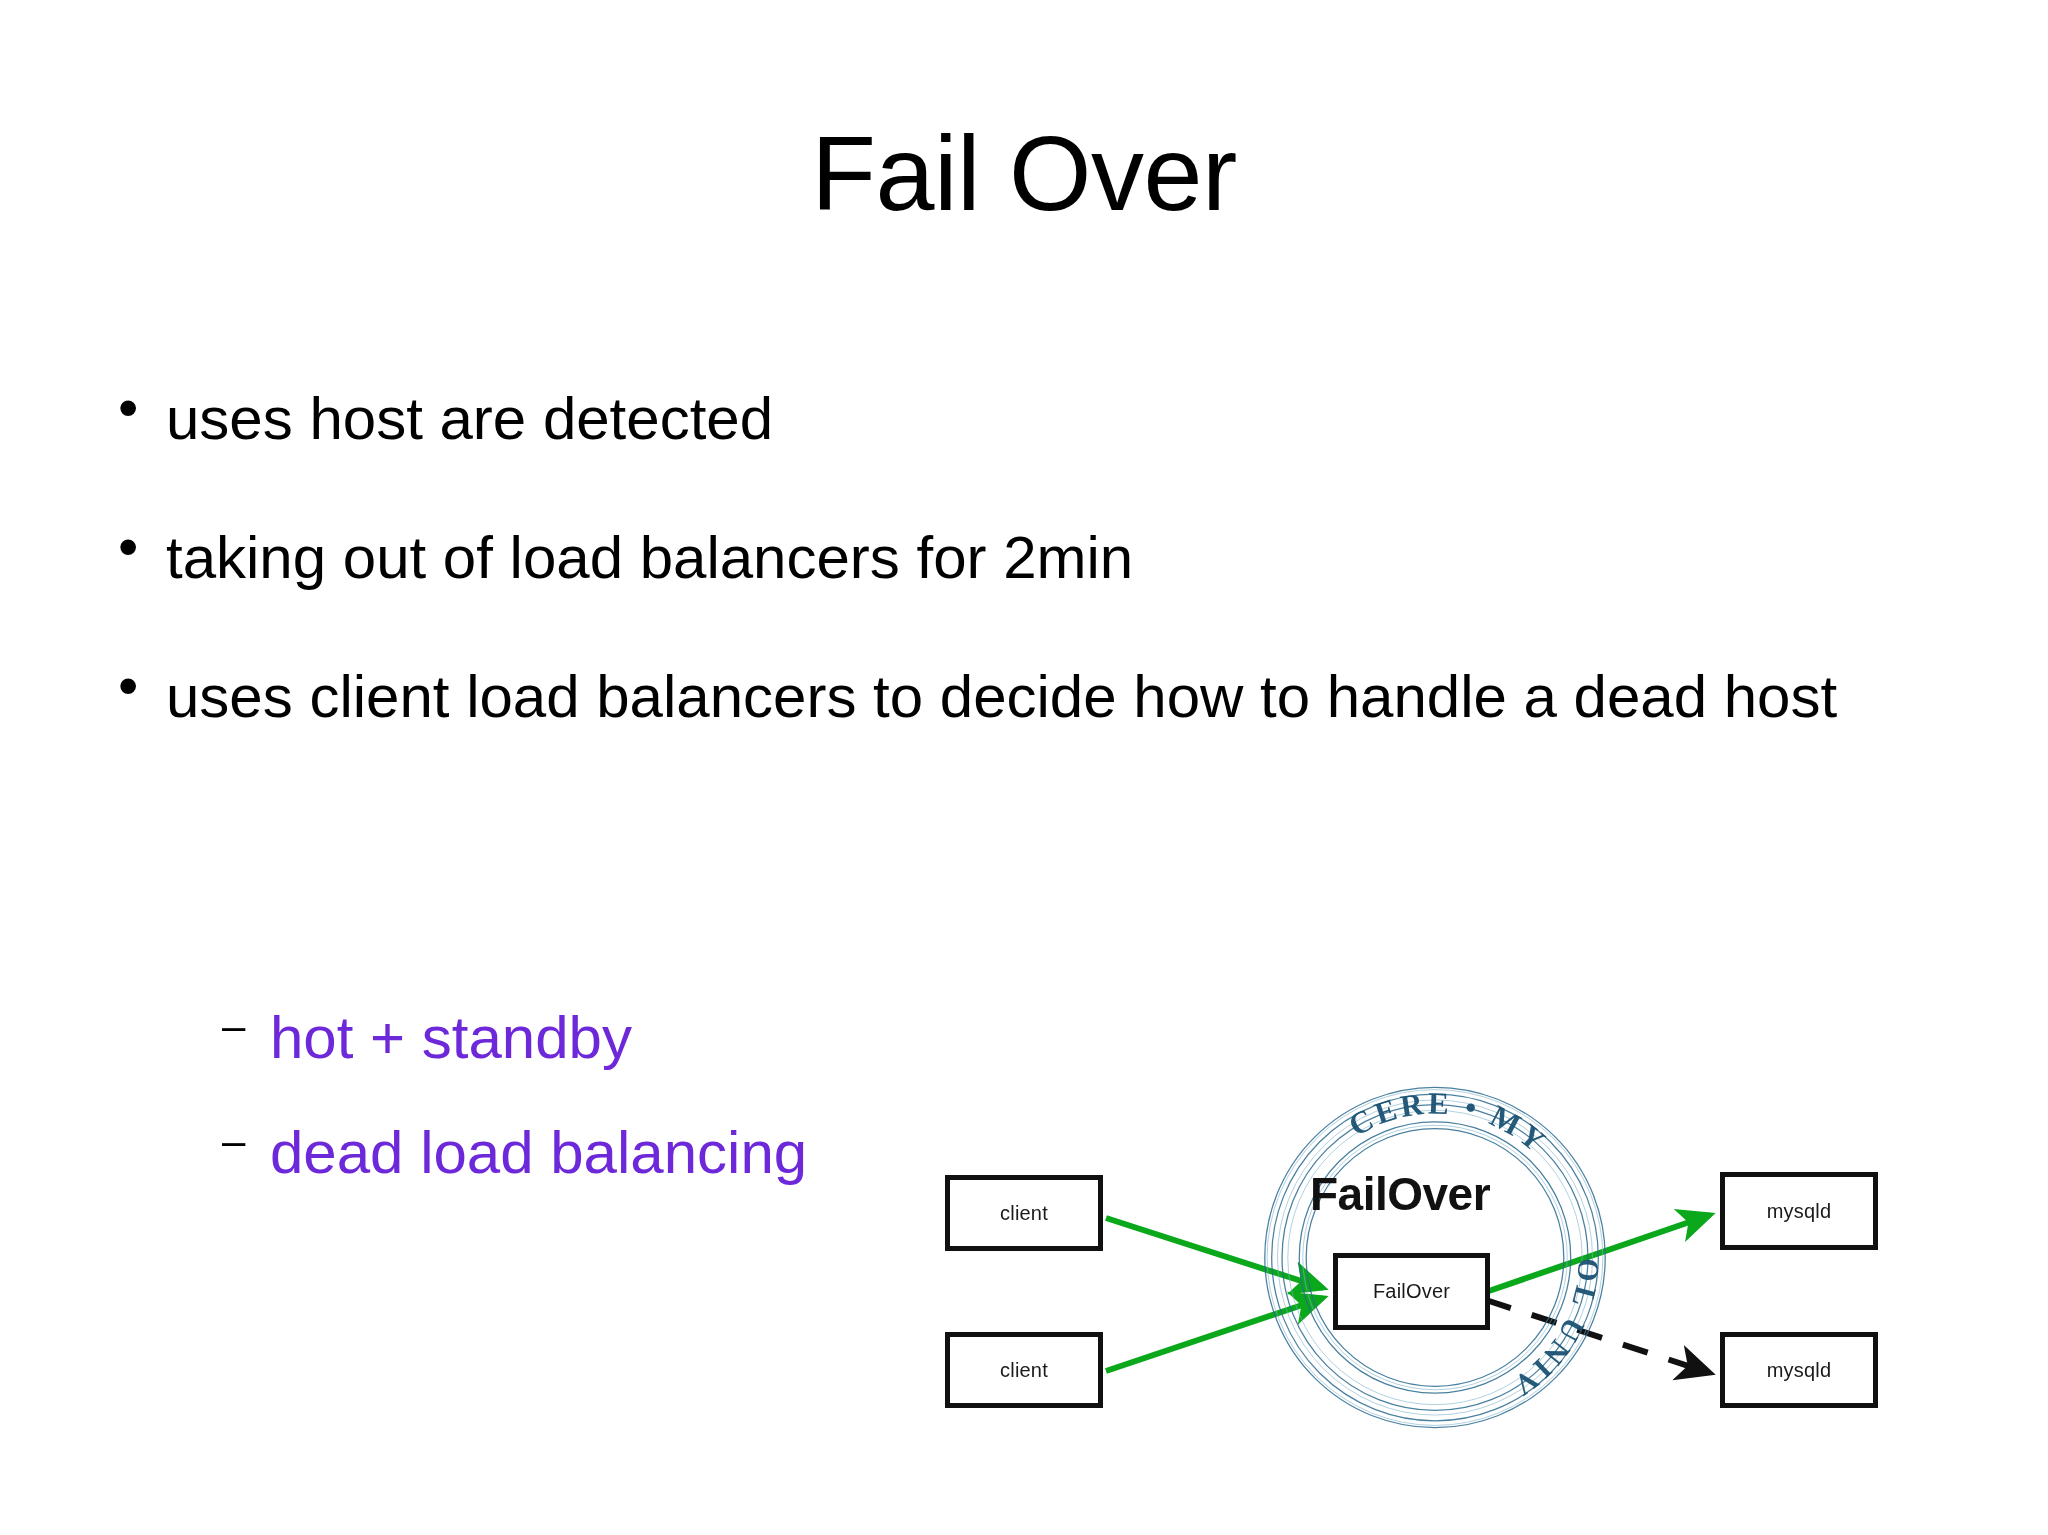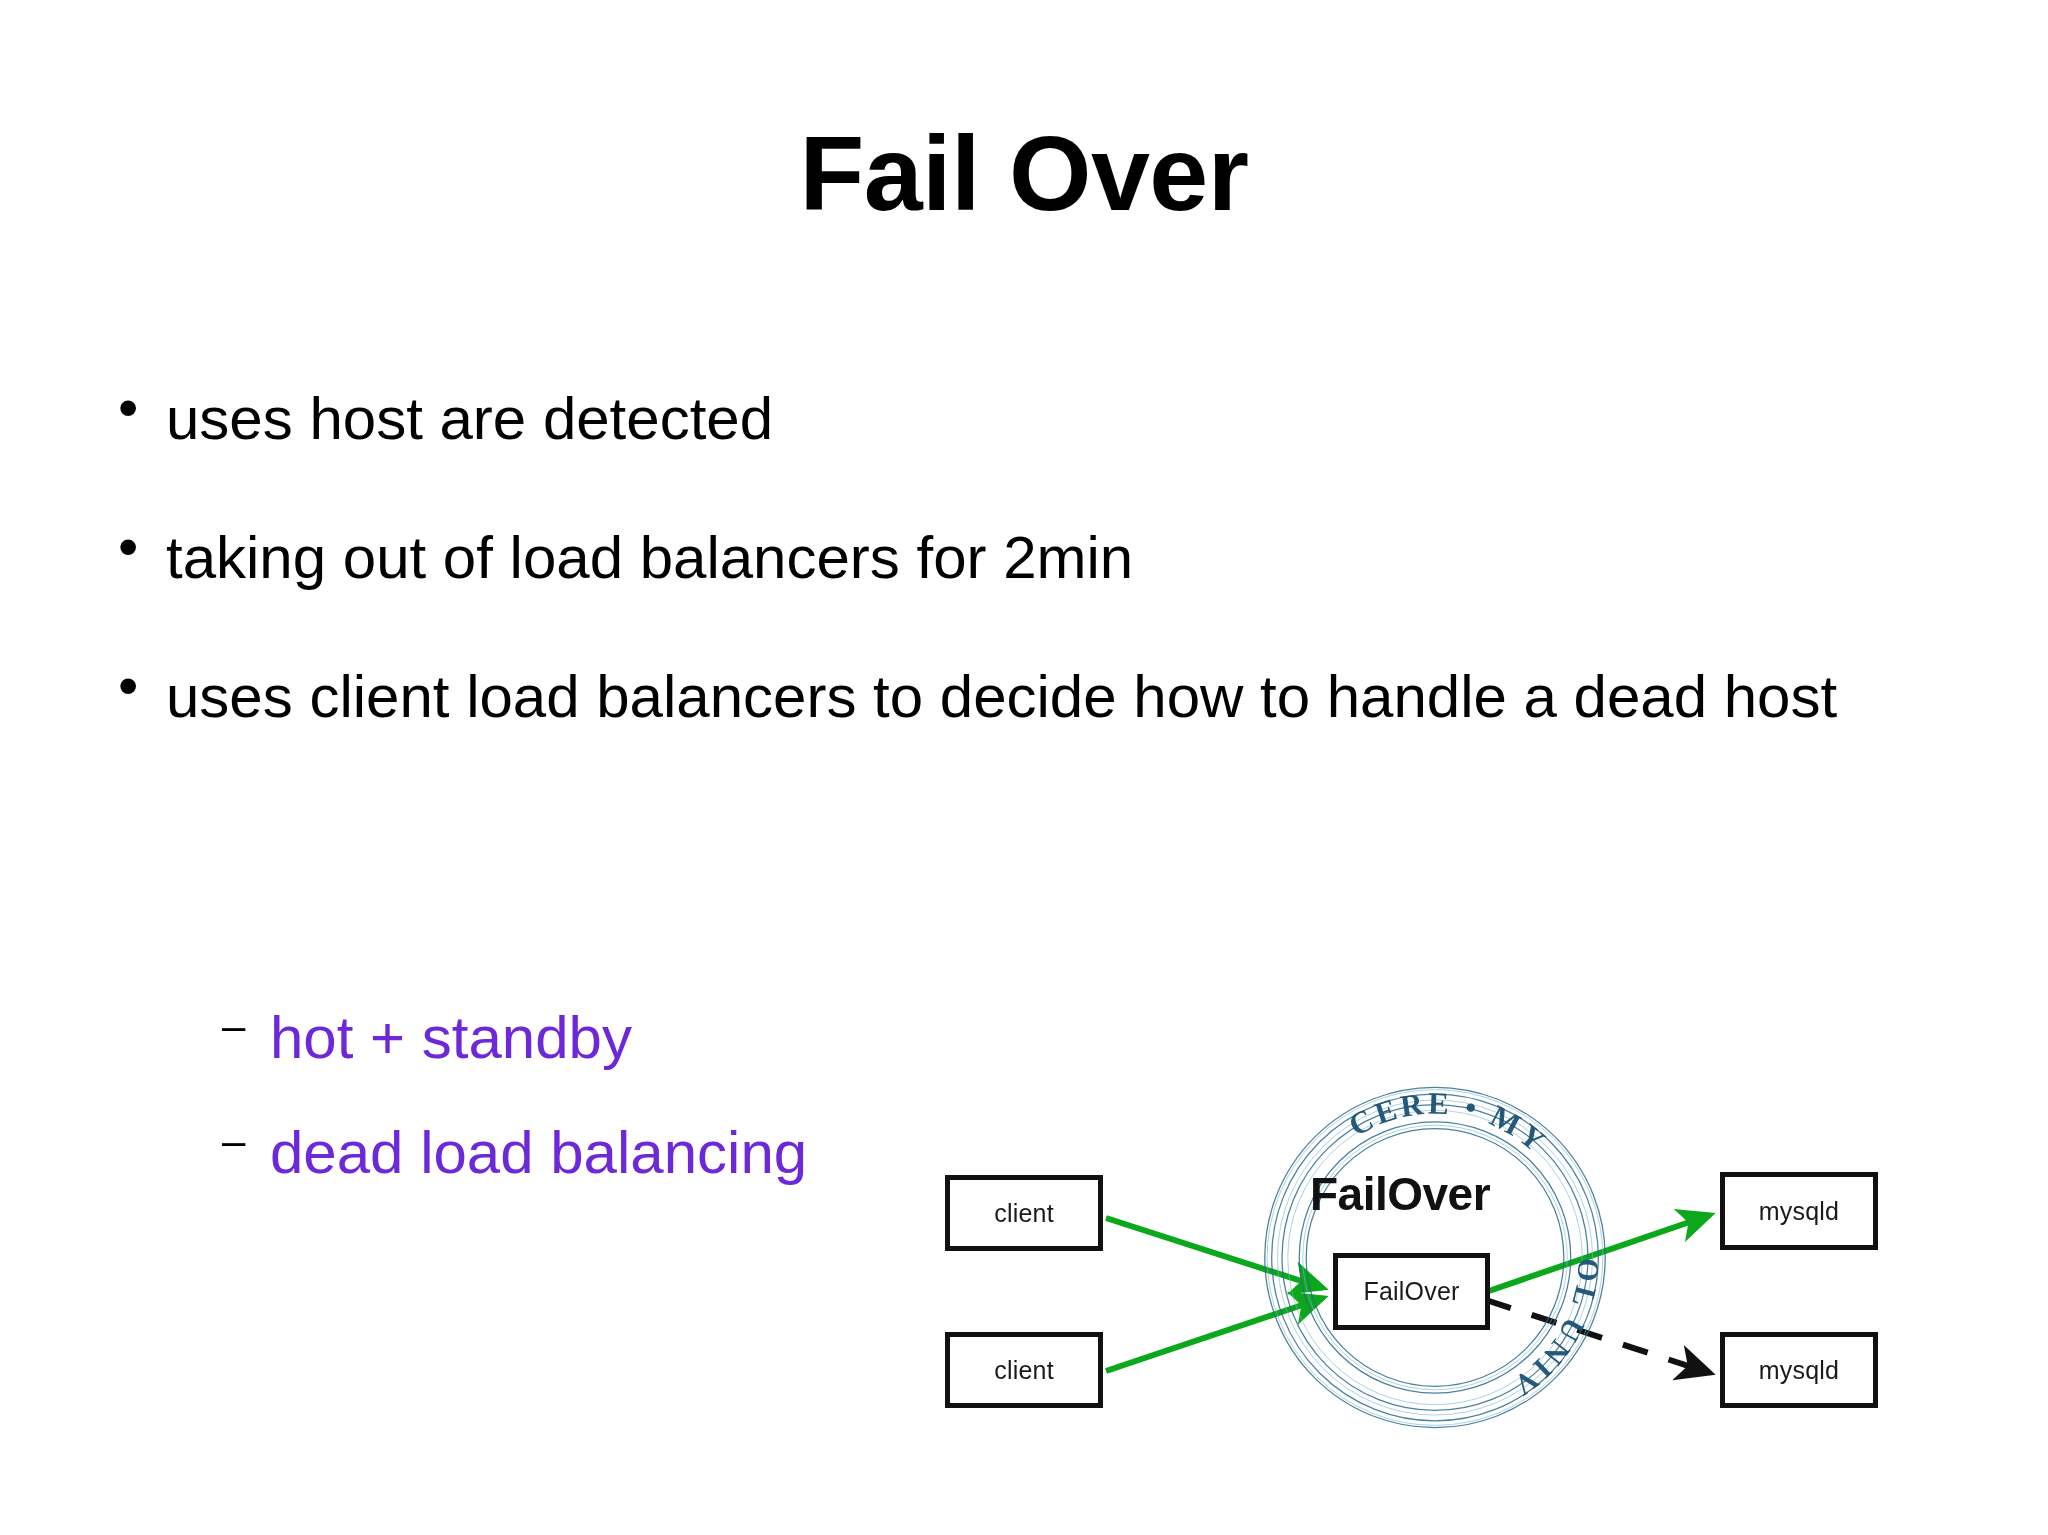--- a/index.html
+++ b/index.html
@@ -20,21 +20,21 @@
   }
 
   
   #slide-title {
     position: absolute;
     left: 0;
     top: 118px;
     width: 2048px;
     text-align: center;
     font-size: 106px;
-    font-weight: 700;
+    font-weight: 400;
     line-height: 1.05;
     letter-spacing: -0.5px;
     color: #000000;
     white-space: nowrap;
   }
 
   
   #body-list {
     position: absolute;
     left: 118px;
@@ -109,21 +109,21 @@
     height: 345px;
   }
   .node-box {
     position: absolute;
     box-sizing: border-box;
     background: #ffffff;
     border: 5px solid #111111;
     display: flex;
     align-items: center;
     justify-content: center;
-    font-size: 25px;
+    font-size: 20px;
     color: #1a1a1a;
     letter-spacing: 0.2px;
     z-index: 3;
   }
   #node-client-top  { left: 15px;  top: 90px;  width: 158px; height: 76px; }
   #node-client-bot  { left: 15px;  top: 247px; width: 158px; height: 76px; }
   #node-failover    { left: 403px; top: 168px; width: 157px; height: 77px; }
   #node-mysqld-top  { left: 790px; top: 87px;  width: 158px; height: 78px; }
   #node-mysqld-bot  { left: 790px; top: 247px; width: 158px; height: 76px; }
 

